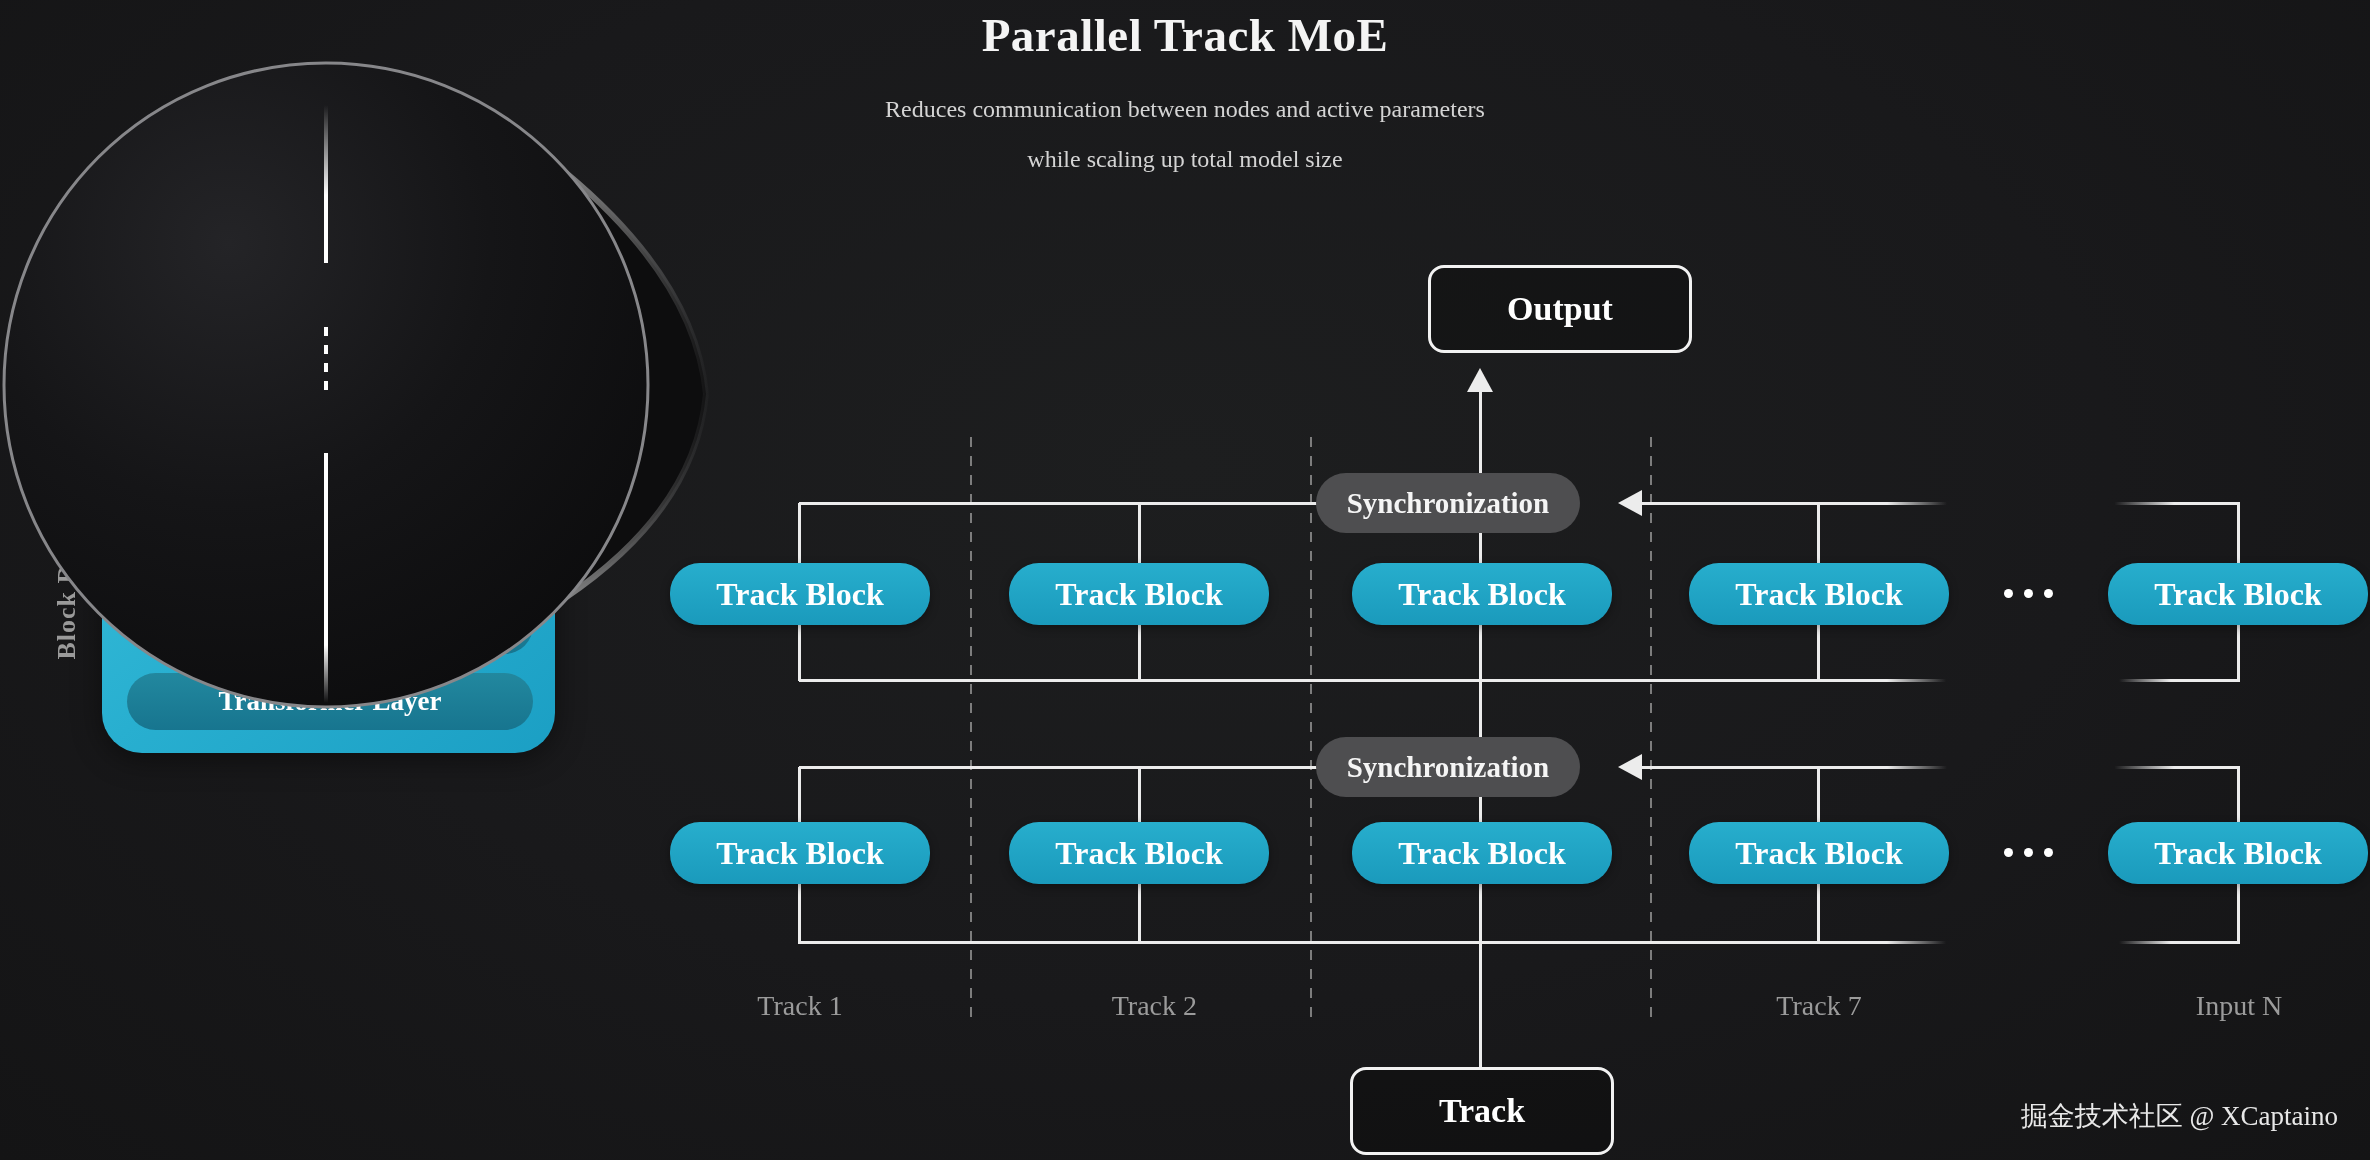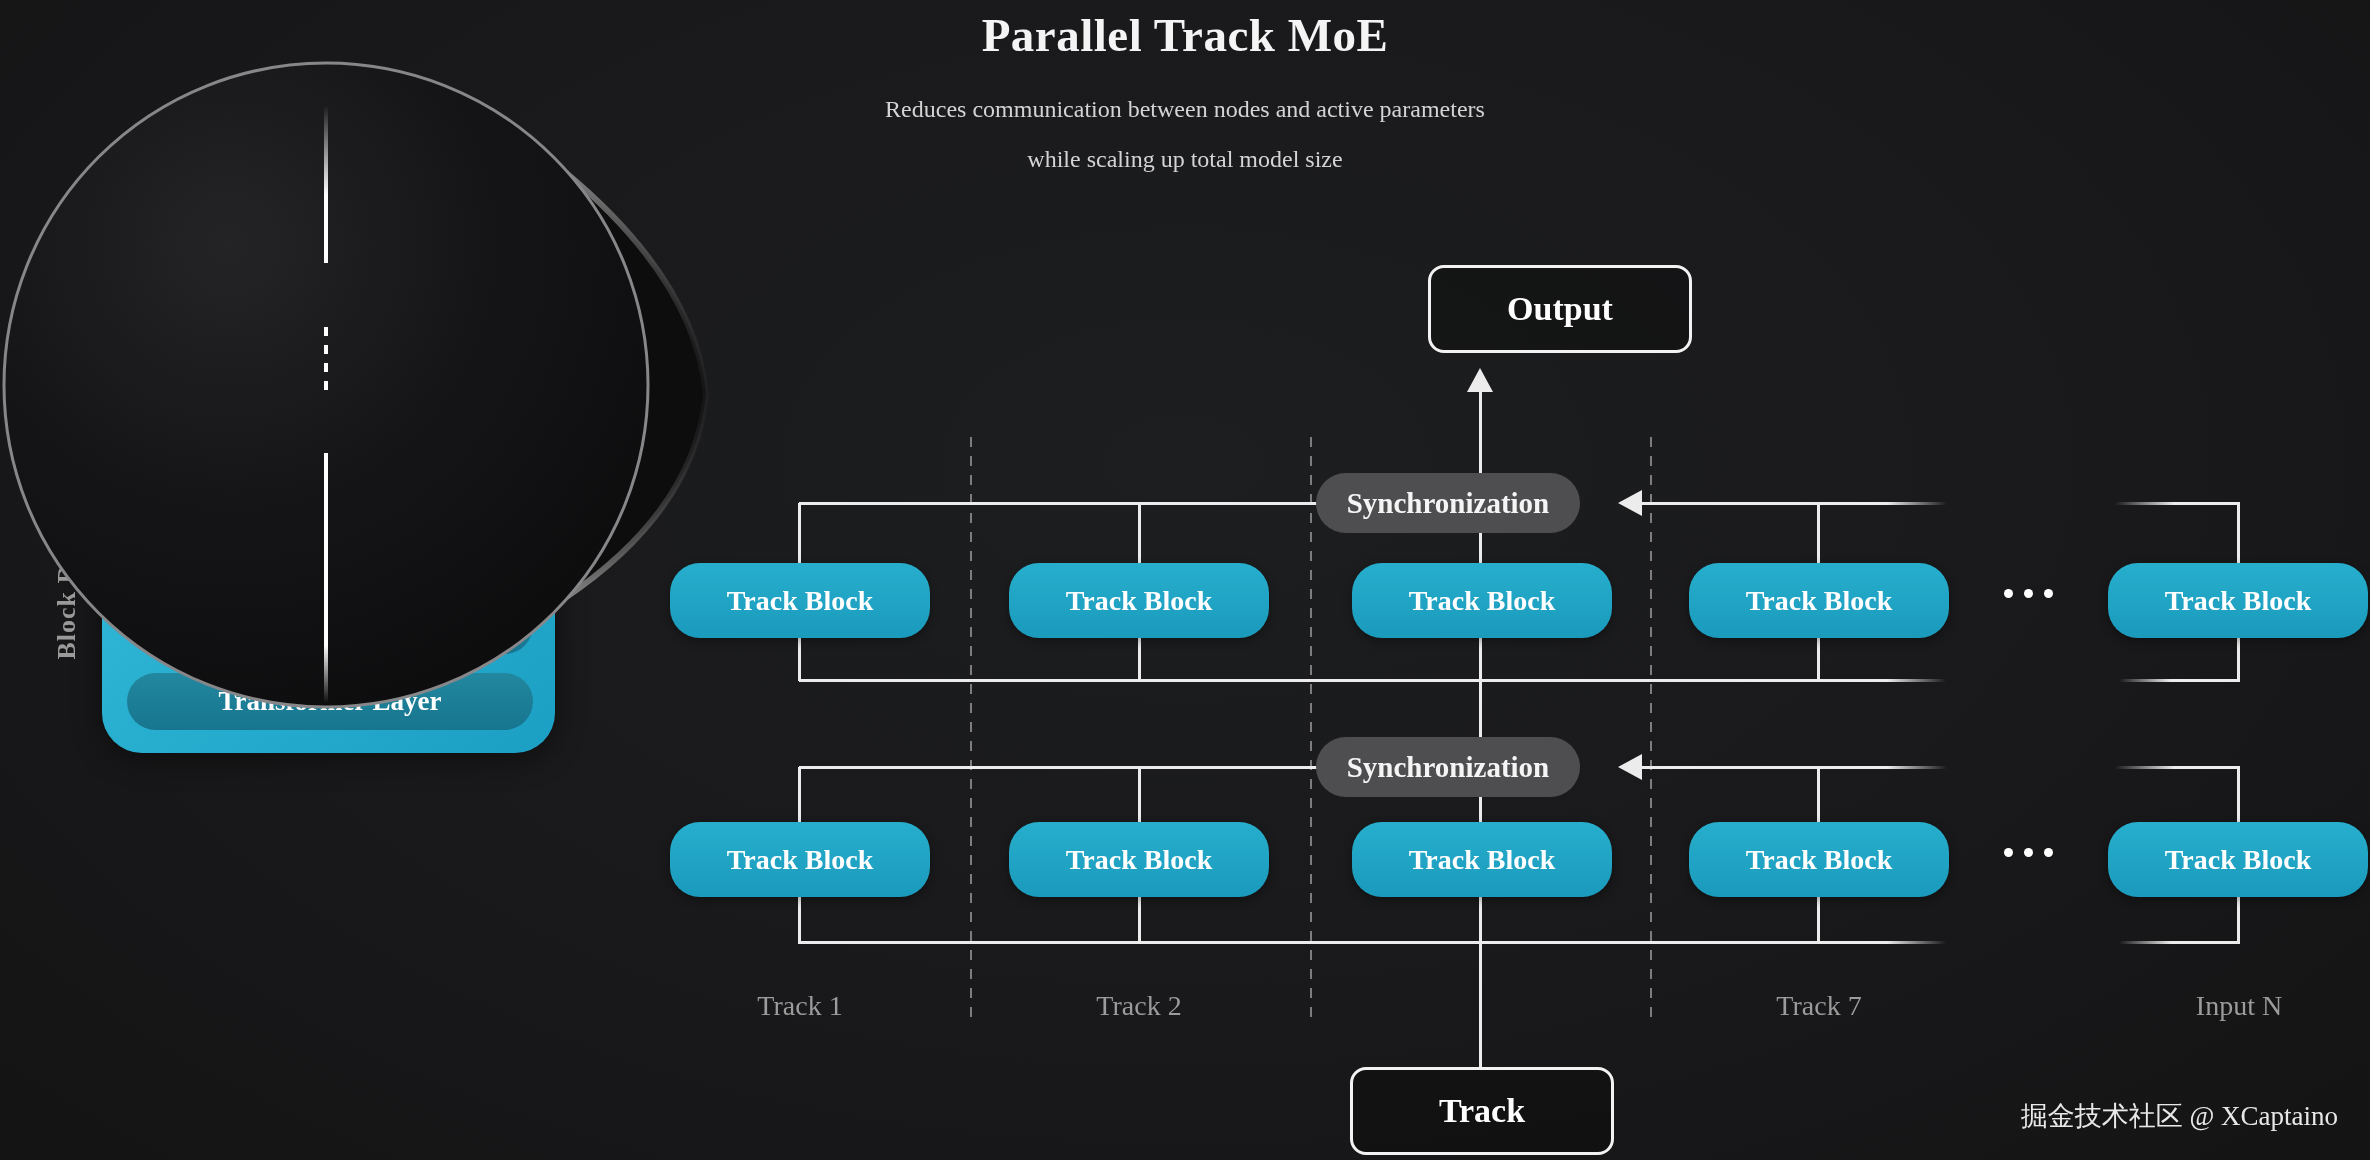--- a/index.html
+++ b/index.html
@@ -40,23 +40,23 @@
     width:258px;height:82px;border:3px solid #f2f2f2;border-radius:16px;
     background:rgba(0,0,0,.25);color:#ffffff;font-size:34px;font-weight:bold;
     display:flex;align-items:center;justify-content:center;z-index:4;
   }
   .sync-pill{
     left:1316px;width:264px;height:60px;border-radius:30px;background:#4e4e50;
     color:#f5f5f5;font-size:29px;font-weight:600;
     display:flex;align-items:center;justify-content:center;z-index:4;
   }
   .track-block{
-    width:260px;height:75px;border-radius:30px;
+    width:260px;height:62px;border-radius:30px;
     background:linear-gradient(180deg,#27aecd,#1a9abc);
-    color:#ffffff;font-size:28px;font-weight:bold;
+    color:#ffffff;font-size:32px;font-weight:bold;
     display:flex;align-items:center;justify-content:center;z-index:4;
     box-shadow:0 3px 10px rgba(0,0,0,.35);
   }
   .track-label{
     width:220px;top:990px;text-align:center;color:#9b9b9b;font-size:28px;z-index:3;
   }
   
   .hline{height:3px;background:#ececec;z-index:2;}
   .hline-fade-right{
     height:3px;z-index:2;
@@ -219,19 +219,19 @@
     </div>
 
   <div class="abs dot" style="left:2004px;top:589px;"></div>
   <div class="abs dot" style="left:2024px;top:589px;"></div>
   <div class="abs dot" style="left:2044px;top:589px;"></div>
   <div class="abs dot" style="left:2004px;top:848px;"></div>
   <div class="abs dot" style="left:2024px;top:848px;"></div>
   <div class="abs dot" style="left:2044px;top:848px;"></div>
 
   <div class="abs track-label" style="left:690px;">Track 1</div>
-  <div class="abs track-label" style="left:1029px;">Track 2</div>
+  <div class="abs track-label" style="left:977px;text-align:right;">Track 2</div>
   <div class="abs track-label" style="left:1709px;">Track 7</div>
   <div class="abs track-label" style="left:2129px;">Input N</div>
 
   <div class="abs watermark">掘金技术社区 @ XCaptaino</div>
 
 </div>
 
 </body></html>

